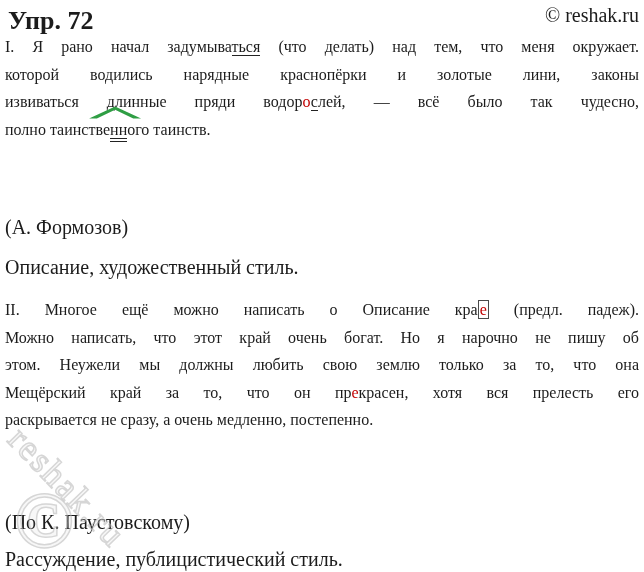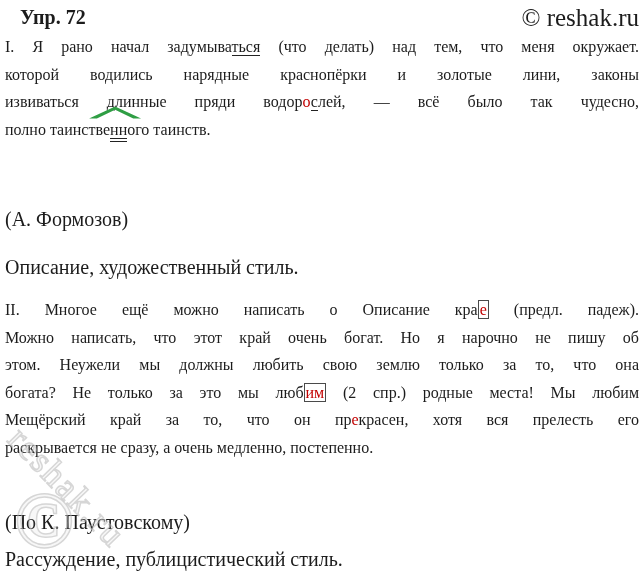--- a/index.html
+++ b/index.html
@@ -1,28 +1,28 @@
 <!DOCTYPE html>
 <html style="--red: #c20000; --green: #2f9e44; --text: #1c1c1c; --watermark: #b5b5b5;"><head>
 <meta charset="utf-8">
 <style>
   html,body{margin:0;padding:0}
   body{
     width:644px;height:572px;background:#ffffff;position:relative;overflow:hidden;
     font-family:"Liberation Serif", serif;color:var(--text,#1c1c1c);
   }
-  .hdr-ex{position:absolute;left:20px;top:6px;font-size:20px;font-weight:bold}
-  .hdr-cr{position:absolute;right:5px;top:4px;font-size:25px}
+  .hdr-ex{position:absolute;left:8px;top:6px;font-size:26px;font-weight:bold}
+  .hdr-cr{position:absolute;right:5px;top:4px;font-size:20px}
   .para{position:absolute;left:5px;width:634px}
   #p1{top:33px}
   #p2{top:296px}
   .line{font-size:16px;line-height:27.5px;text-align:justify;text-align-last:justify}
   .line.last{text-align-last:auto}
   .attr{position:absolute;left:5px;font-size:20px;line-height:26px}
-  #a1{top:206px}
+  #a1{top:214px}
   #s1{top:254px}
   #a2{top:509px}
   #s2{top:546px}
   .u{border-bottom:1.6px solid #222}
   .uu{border-bottom:4px double #222}
   .red{color:var(--red,#c20000)}
   .box{border:1px solid #4a4a4a;padding:0 1px}
   .caret-wrap{position:relative;display:inline-block}
   .caret-mark{
     position:absolute;left:50%;top:-9px;transform:translateX(-50%);
@@ -49,21 +49,20 @@
     <div class="line"><span>извиваться длинные пряди водор</span><span class="red">о</span><span class="u">с</span><span>лей, — всё было так чудесно,</span></div>
     <div class="line last"><span>полно таинств</span><span class="caret-wrap"><i class="caret-mark"></i><span>е</span><span class="uu">нн</span></span><span>ого таинств.</span></div>
   </div>
 <div class="attr" id="a1">(А. Формозов)</div>
 <div class="attr" id="s1">Описание, художественный стиль.</div>
 
 <div class="para" id="p2">
     <div class="line"><span>II. Многое ещё можно написать о Описание кра</span><span class="red box">е</span><span> (предл. падеж).</span></div>
     <div class="line"><span>Можно написать, что этот край очень богат. Но я нарочно не пишу об</span></div>
     <div class="line"><span>этом. Неужели мы должны любить свою землю только за то, что она</span></div>
-    <div class="line"><span>богата? Не только за это мы люб</span><span class="red box">им</span><span> (2 спр.) родные места! Мы любим</span></div>
     <div class="line"><span>Мещёрский край за то, что он пр</span><span class="red">е</span><span>красен, хотя вся прелесть его</span></div>
     <div class="line last"><span>раскрывается не сразу, а очень медленно, постепенно.</span></div>
   </div>
 <div class="attr" id="a2">(По К. Паустовскому)</div>
 <div class="attr" id="s2">Рассуждение, публицистический стиль.</div>
 
 <div class="wm" id="wm-c">©</div>
 <div class="wm" id="wm-t">reshak.ru</div>
 
 </body></html>

